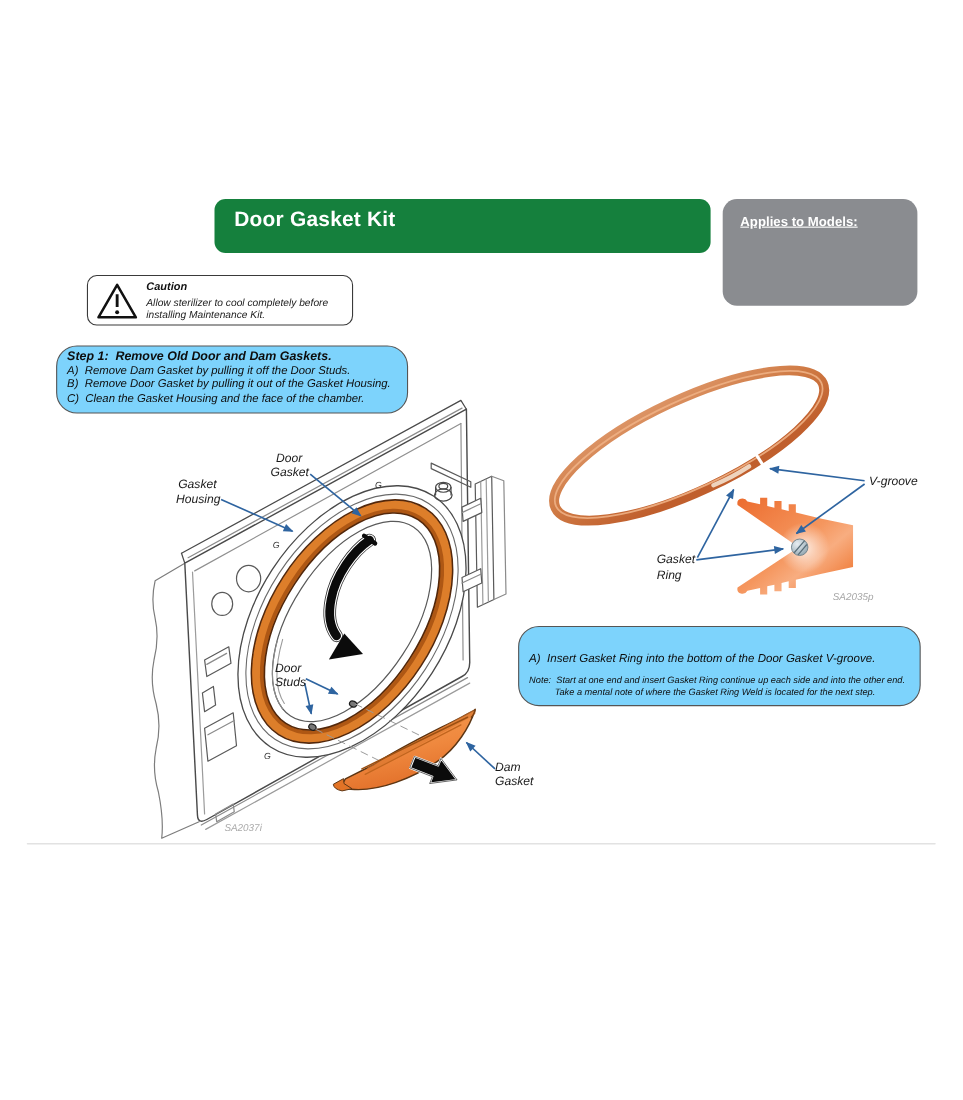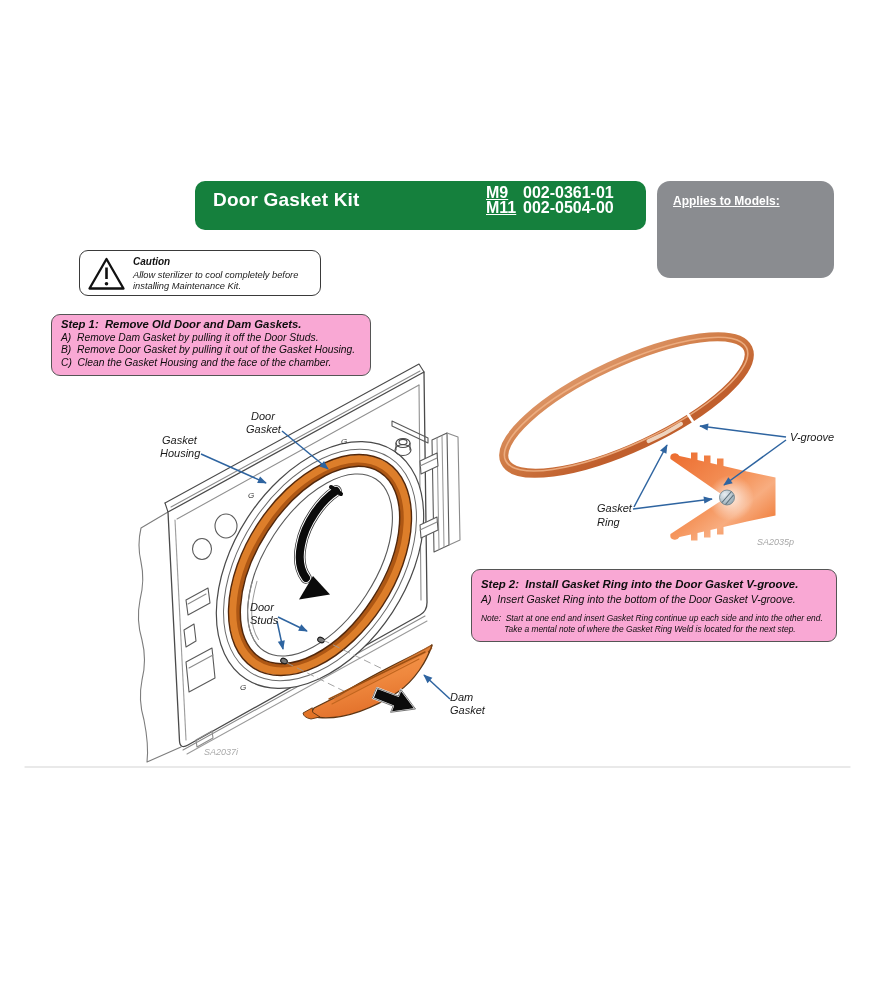--- a/index.html
+++ b/index.html
@@ -8,51 +8,49 @@
 #hdr{left:195px;top:181px;width:451px;height:49px;background:#15803d;border-radius:10px;color:#fff}
 #hdr .t1{position:absolute;left:18px;top:8px;font-size:19px;font-weight:bold;letter-spacing:.2px}
 #hdr .pn{position:absolute;left:291px;top:4px;font-size:16px;font-weight:bold;line-height:15px}
 #hdr .pn u{display:inline-block;width:37px;text-decoration:underline}
 #applies{left:657px;top:181px;width:177px;height:97px;background:#8a8c90;border-radius:13px;color:#fff}
 #applies .ttl{position:absolute;left:16px;top:13px;font-size:12px;font-weight:bold;text-decoration:underline;}
 #applies .bd{position:absolute;left:16px;top:26.5px;font-size:8.9px;font-style:italic;line-height:12px;white-space:pre}
 #caution{left:79px;top:250px;width:240px;height:44px;background:#fff;border:1.6px solid #3a3a3a;border-radius:9px}
 #caution .ttl{position:absolute;left:53px;top:5px;font-size:10px;font-weight:bold;font-style:italic;color:#111}
 #caution .bd{position:absolute;left:53px;top:19px;font-size:9.3px;font-style:italic;color:#222;line-height:10.5px}
-.stepbox{background:#f9a8d4;border:1.6px solid #555;border-radius:9px;color:#0d0d0d}
+.stepbox{background:#7dd3fc;border:1.6px solid #555;border-radius:19px;color:#0d0d0d}
 #step1{left:51px;top:314px;width:318px;height:60px}
 #step1 .ttl{position:absolute;left:9px;top:3px;font-size:11.3px;font-weight:bold;font-style:italic;white-space:nowrap}
 #step1 .bd{position:absolute;left:9px;top:16.5px;font-size:10.3px;font-style:italic;line-height:12.8px;white-space:pre}
 #step2{left:471px;top:569px;width:364px;height:71px}
 #step2 .ttl{position:absolute;left:9px;top:7.5px;font-size:11.4px;font-weight:bold;font-style:italic;white-space:nowrap}
 #step2 .bd{position:absolute;left:9px;top:22.5px;font-size:10.5px;font-style:italic;white-space:nowrap}
 #step2 .nt{position:absolute;left:9px;top:42.5px;font-size:8.4px;font-style:italic;white-space:pre;line-height:11.5px}
 #ovl{left:0;top:0}
 </style>
 </head>
 <body>
 <div class="abs" id="hdr">
   <div class="t1">Door Gasket Kit</div>
-  <div class="pn"><u>M9</u>002-0361-01<br><u>M11</u>002-0504-00</div>
 </div>
 <div class="abs" id="applies">
   <div class="ttl">Applies to Models:</div>
 </div>
 <div class="abs" id="caution">
   <div class="ttl">Caution</div>
   <div class="bd">Allow sterilizer to cool completely before<br>installing Maintenance Kit.</div>
 </div>
 <div class="abs stepbox" id="step1">
   <div class="ttl">Step 1:&nbsp; Remove Old Door and Dam Gaskets.</div>
   <div class="bd">A)  Remove Dam Gasket by pulling it off the Door Studs.
 B)  Remove Door Gasket by pulling it out of the Gasket Housing.
 C)  Clean the Gasket Housing and the face of the chamber.</div>
 </div>
 <div class="abs stepbox" id="step2">
-  <div class="ttl">Step 2:&nbsp; Install Gasket Ring into the Door Gasket V-groove.</div>
   <div class="bd">A)&nbsp; Insert Gasket Ring into the bottom of the Door Gasket V-groove.</div>
   <div class="nt">Note:  Start at one end and insert Gasket Ring continue up each side and into the other end.
           Take a mental note of where the Gasket Ring Weld is located for the next step.</div>
 </div>
 <svg class="abs" id="ovl" width="875" height="1000" viewBox="0 0 875 1000">
 <defs>
 <linearGradient id="copper" x1="0" y1="0" x2="0.25" y2="1">
   <stop offset="0" stop-color="#dd9668"></stop>
         <stop offset="0.5" stop-color="#cf7a44"></stop>
         <stop offset="1" stop-color="#c05f2d"></stop>

